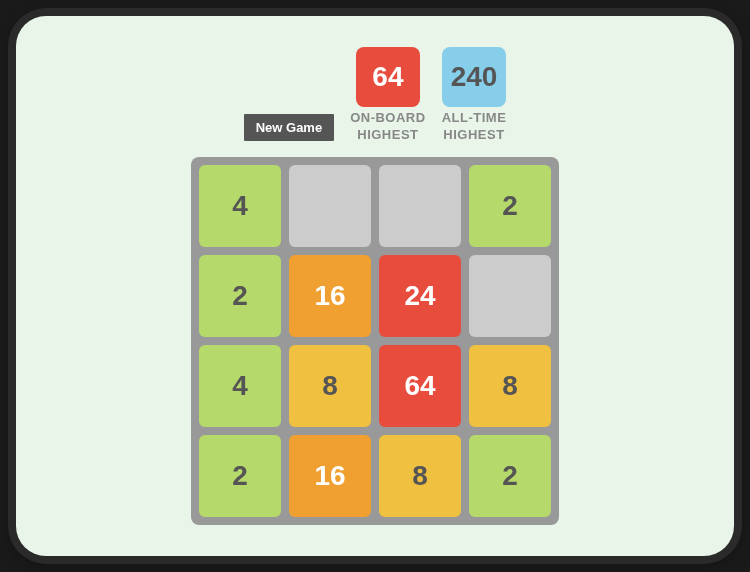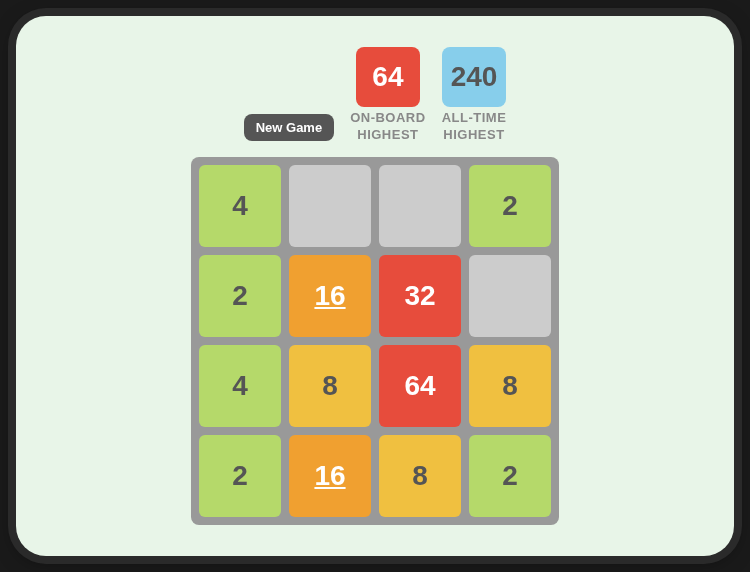--- a/index.html
+++ b/index.html
@@ -38,21 +38,21 @@
       align-items: flex-end;
       gap: 16px;
       margin-bottom: 4px;
     }
 
     #new-game-btn {
       background: #555;
       color: #fff;
       border: none;
       padding: 6px 12px;
-      border-radius: 8px;
+      border-radius: 1px;
       font-size: 13px;
       font-weight: bold;
       cursor: pointer;
       margin-bottom: 2px;
     }
 
     .score-box {
       display: flex;
       flex-direction: column;
       align-items: center;
@@ -125,21 +125,20 @@
     }
 
     .tile-8 {
       background: #f0c040;
       color: #555;
     }
 
     .tile-16 {
       background: #f0a030;
       color: #fff;
-      text-decoration: underline;
     }
 
     .tile-32 {
       background: #e74c3c;
       color: #fff;
     }
 
     .tile-64 {
       background: #e74c3c;
       color: #fff;
@@ -166,21 +165,21 @@
 
     <div id="board">
 
       <div class="tile tile-4">4</div>
       <div class="tile tile-empty"></div>
       <div class="tile tile-empty"></div>
       <div class="tile tile-2">2</div>
 
       <div class="tile tile-2">2</div>
       <div class="tile tile-16">16</div>
-      <div class="tile tile-32">32</div>
+      <div class="tile tile-32">24</div>
       <div class="tile tile-empty"></div>
 
       <div class="tile tile-4">4</div>
       <div class="tile tile-8">8</div>
       <div class="tile tile-64">64</div>
       <div class="tile tile-8">8</div>
 
       <div class="tile tile-2">2</div>
       <div class="tile tile-16">16</div>
       <div class="tile tile-8">8</div>

